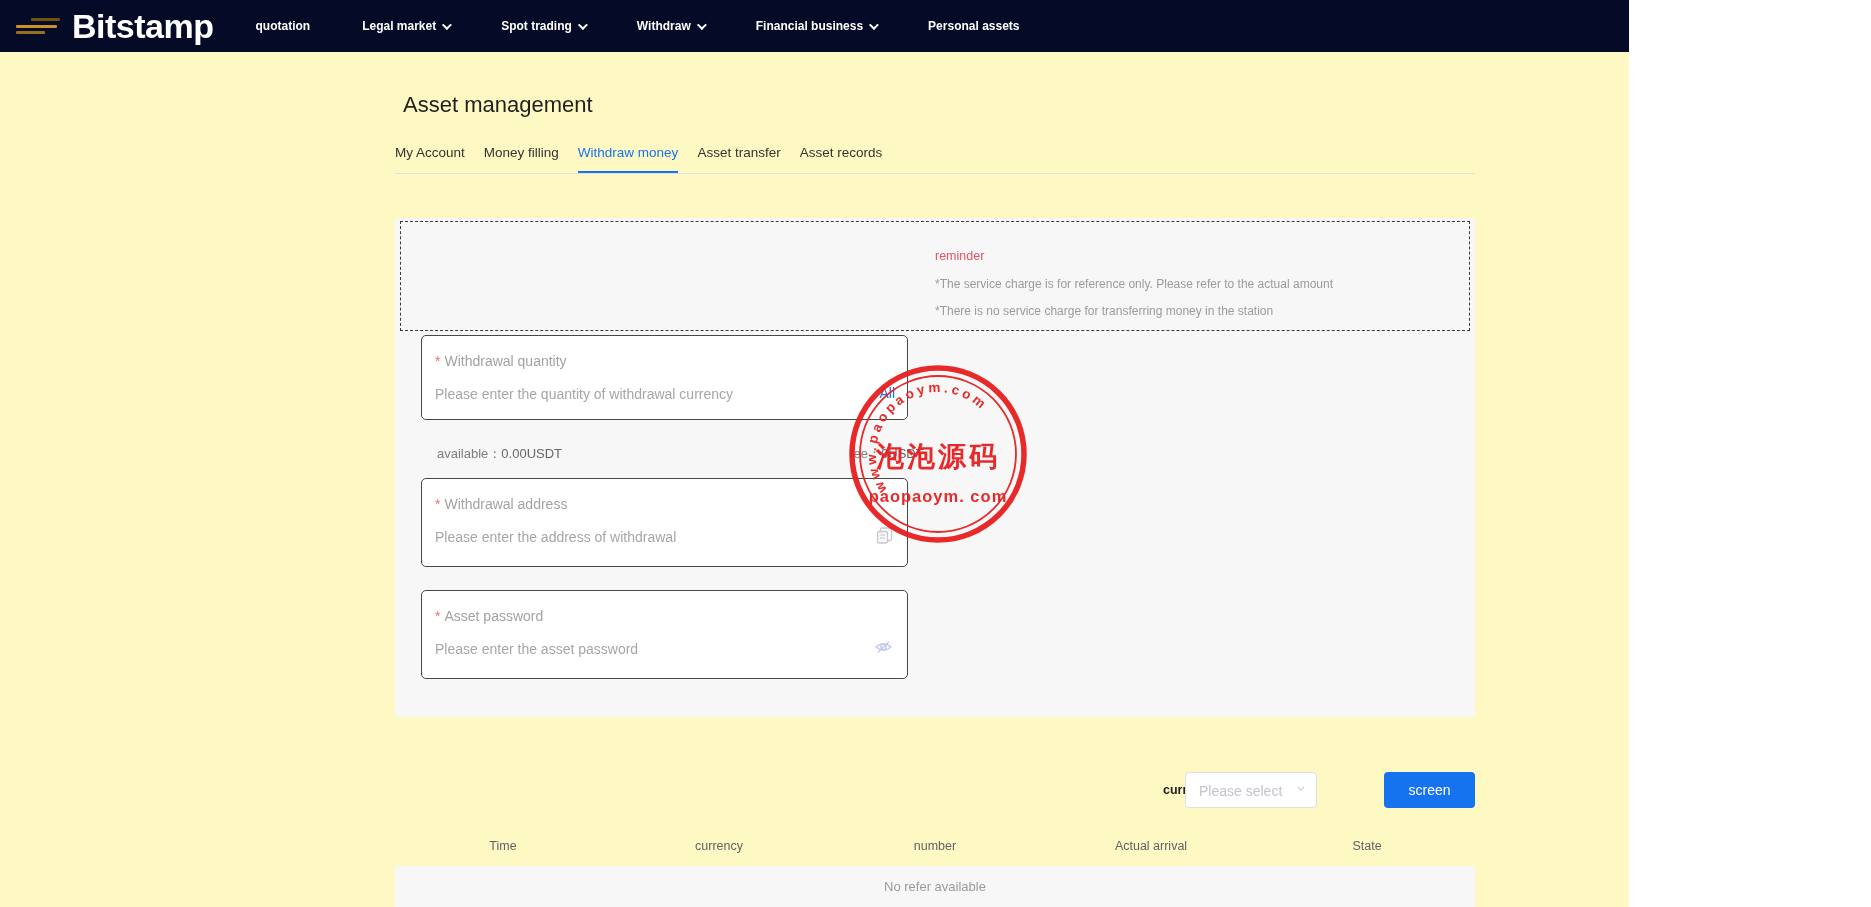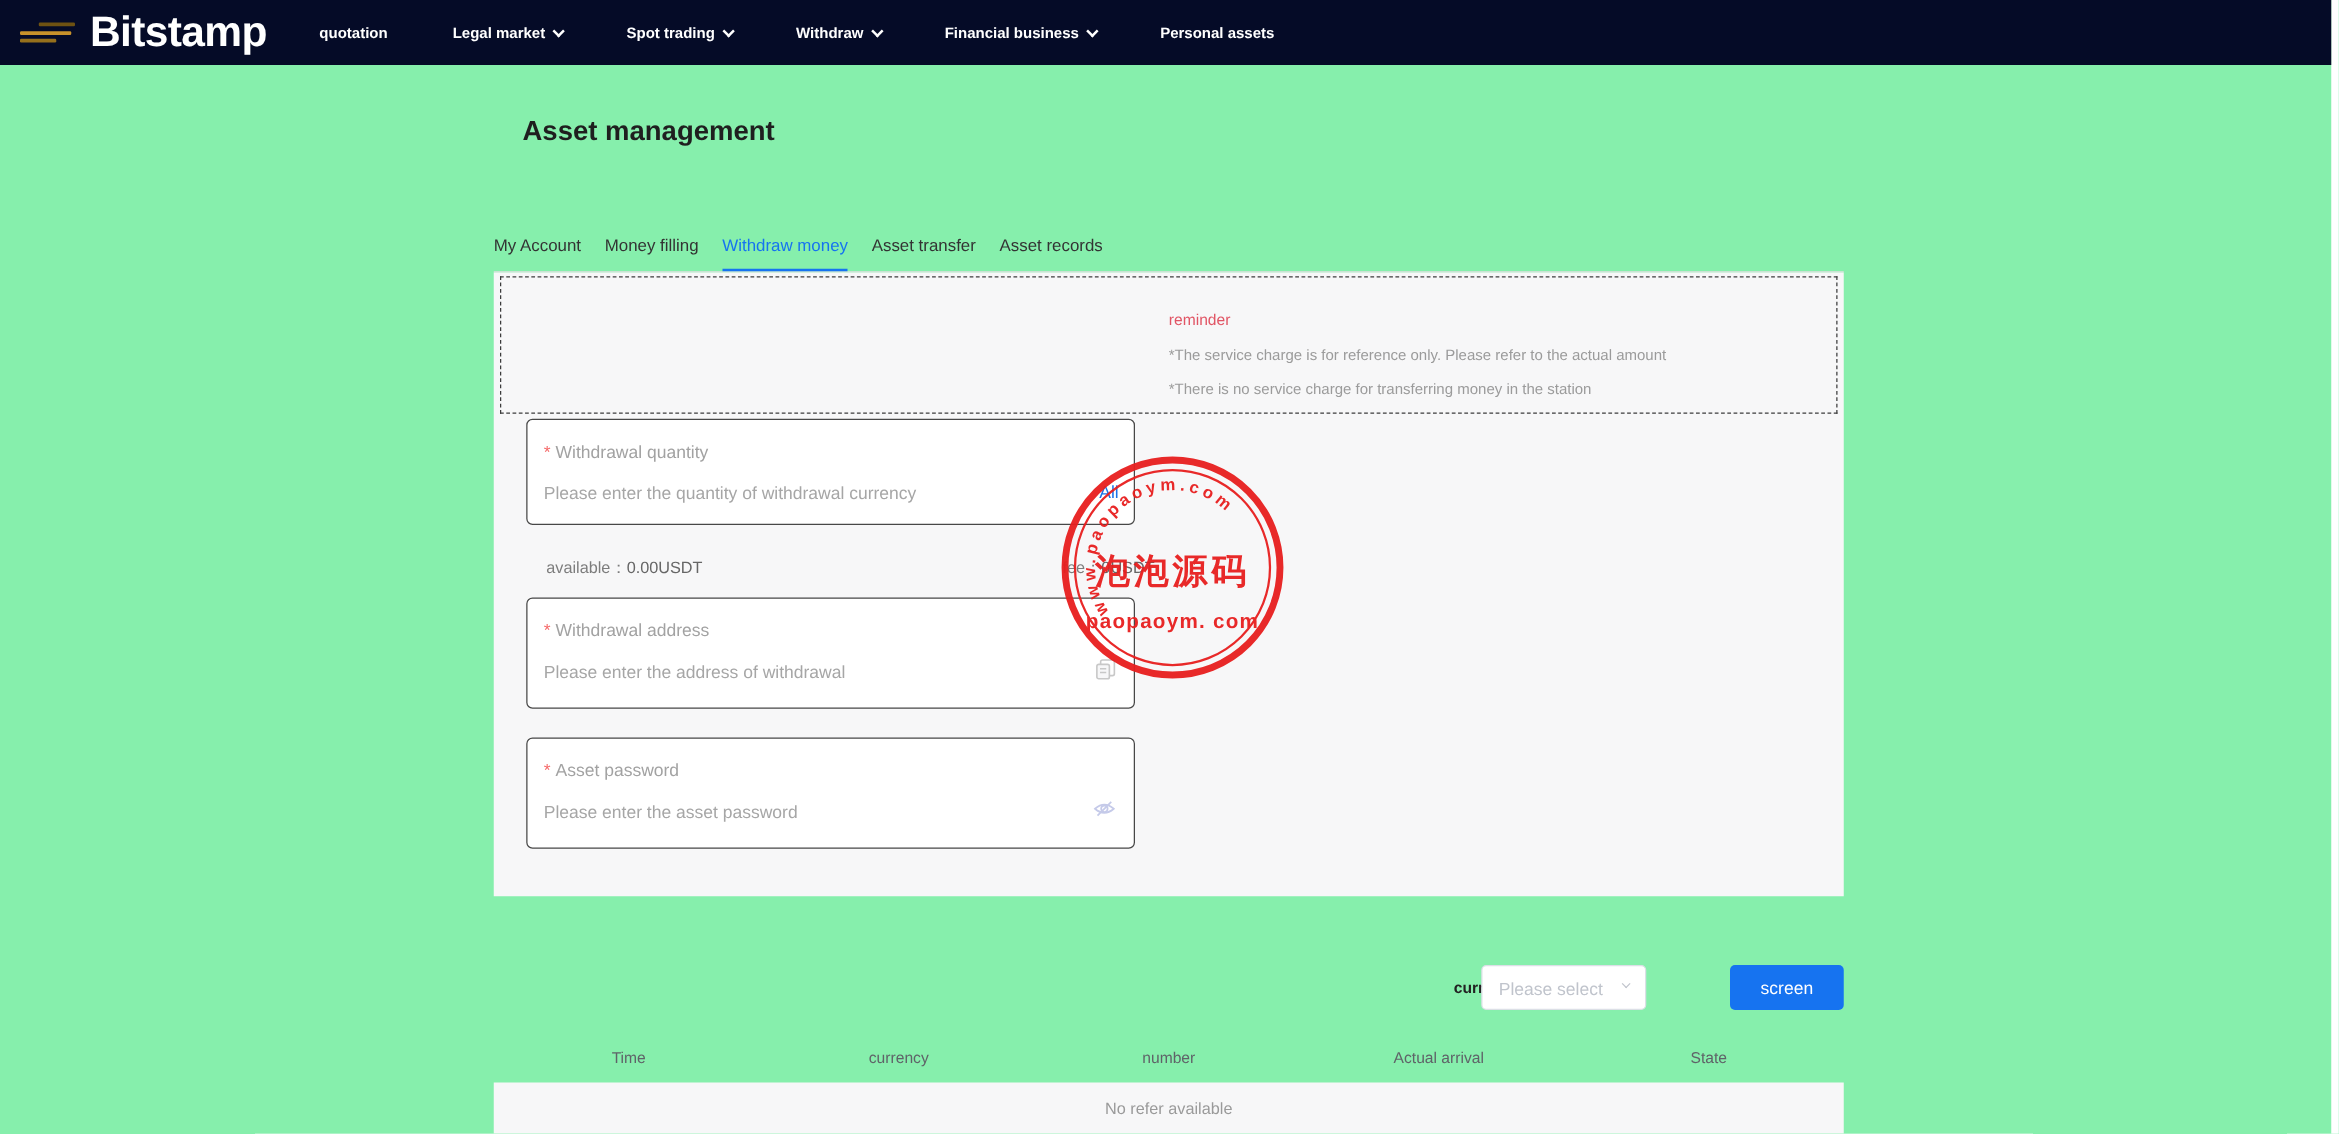--- a/index.html
+++ b/index.html
@@ -1,38 +1,38 @@
 <!DOCTYPE html>
 <html style="--navy: #050b27; --accent: #1673f0; --link: #1a73e8; --stamp: #e81e1e; --reminder-red: #e15565; --star: #f56c6c;"><head>
 <meta charset="utf-8">
 <style>
   * { margin:0; padding:0; box-sizing:border-box; }
   html,body { width:1871px; height:907px; overflow:hidden; }
   body { font-family:"Liberation Sans", sans-serif; background:#fff; }
-  #app { position:relative; width:1865px; height:907px; background:#86efac; overflow:hidden; }
+  #app { position:relative; width:1629px; height:907px; background:#fef9c3; overflow:hidden; }
 
   
   .navbar { position:absolute; left:0; top:0; width:1871px; height:52px; background:var(--navy,#050b27); display:flex; align-items:center; }
   .burger { width:44px; height:16px; margin-left:16px; display:flex; flex-direction:column; justify-content:space-between; cursor:pointer; }
   .burger i { display:block; border-radius:1px; }
   .burger .l1 { margin-left:15px; width:29px; height:3px; background:#6e5212; }
   .burger .l2 { margin-left:0;  width:41px; height:3px; background:#c8922b; }
   .burger .l3 { margin-left:0;  width:29px; height:3px; background:#96701c; }
   .logo { margin-left:12px; color:#fff; font-size:34px; font-weight:700; letter-spacing:-0.5px; }
   .nav-items { display:flex; align-items:center; margin-left:42px; gap:52px; }
   .nav-item { color:#fff; font-size:12px; font-weight:700; display:flex; align-items:center; gap:6px; cursor:pointer; white-space:nowrap; }
   .chev { display:inline-block; width:7px; height:7px; border-right:2px solid currentColor; border-bottom:2px solid currentColor; transform:rotate(45deg) translateY(-2px); }
   .chev.sm { width:5px; height:5px; border-width:1.5px; }
   .nav-right { position:absolute; right:0; top:0; height:52px; display:flex; align-items:center; }
   .user-wrap { display:flex; align-items:center; gap:8px; cursor:pointer; }
   .user-email { color:#fff; font-size:13px; font-weight:700; }
   .globe-wrap { margin-left:100px; margin-right:26px; cursor:pointer; }
-  .page-title { position:absolute; left:418px; top:92px; font-size:22px; font-weight:700; color:#1f1f1f; }
+  .page-title { position:absolute; left:403px; top:92px; font-size:22px; font-weight:400; color:#1f1f1f; }
 
-  .tabs { position:absolute; left:395px; top:145px; width:1080px; display:flex; gap:19px; border-bottom:1px solid #e0e0e0; padding-bottom:13px;margin-top:44px; }
+  .tabs { position:absolute; left:395px; top:145px; width:1080px; display:flex; gap:19px; border-bottom:1px solid #e0e0e0; padding-bottom:13px; }
   .tab { font-size:13.5px; color:#333; cursor:pointer; padding-bottom:11px; margin-bottom:-13px; }
   .tab.active { color:var(--accent,#1673f0); border-bottom:2px solid var(--accent,#1673f0); }
 
   
   .panel { position:absolute; left:395px; top:218px; width:1080px; height:499px; background:#f7f7f8; }
   .dashed-box { position:absolute; left:5px; top:3px; width:1070px; height:110px; border:1px dashed #3c3c3c; }
 
   .field-box { position:absolute; left:26px; width:487px; background:#fff; border:1px solid #474747; border-radius:5px; cursor:text; }
   .fb-label { position:absolute; left:13px; top:17px; font-size:14px; color:#a2a2a2; }
   .fb-star { color:var(--star,#f56c6c); margin-right:4px; }

